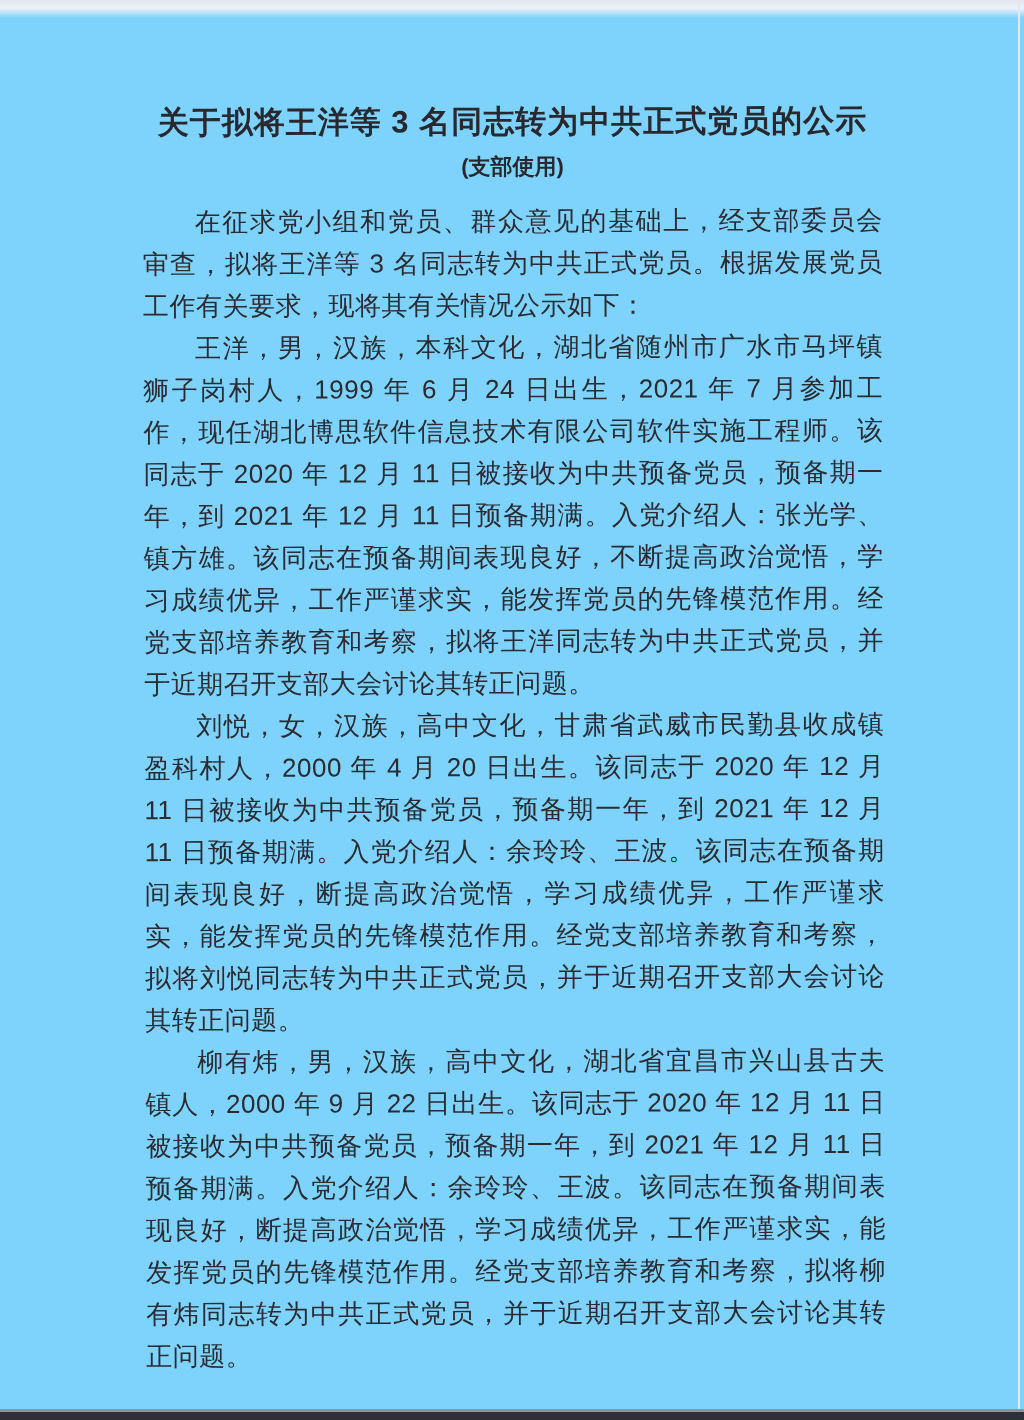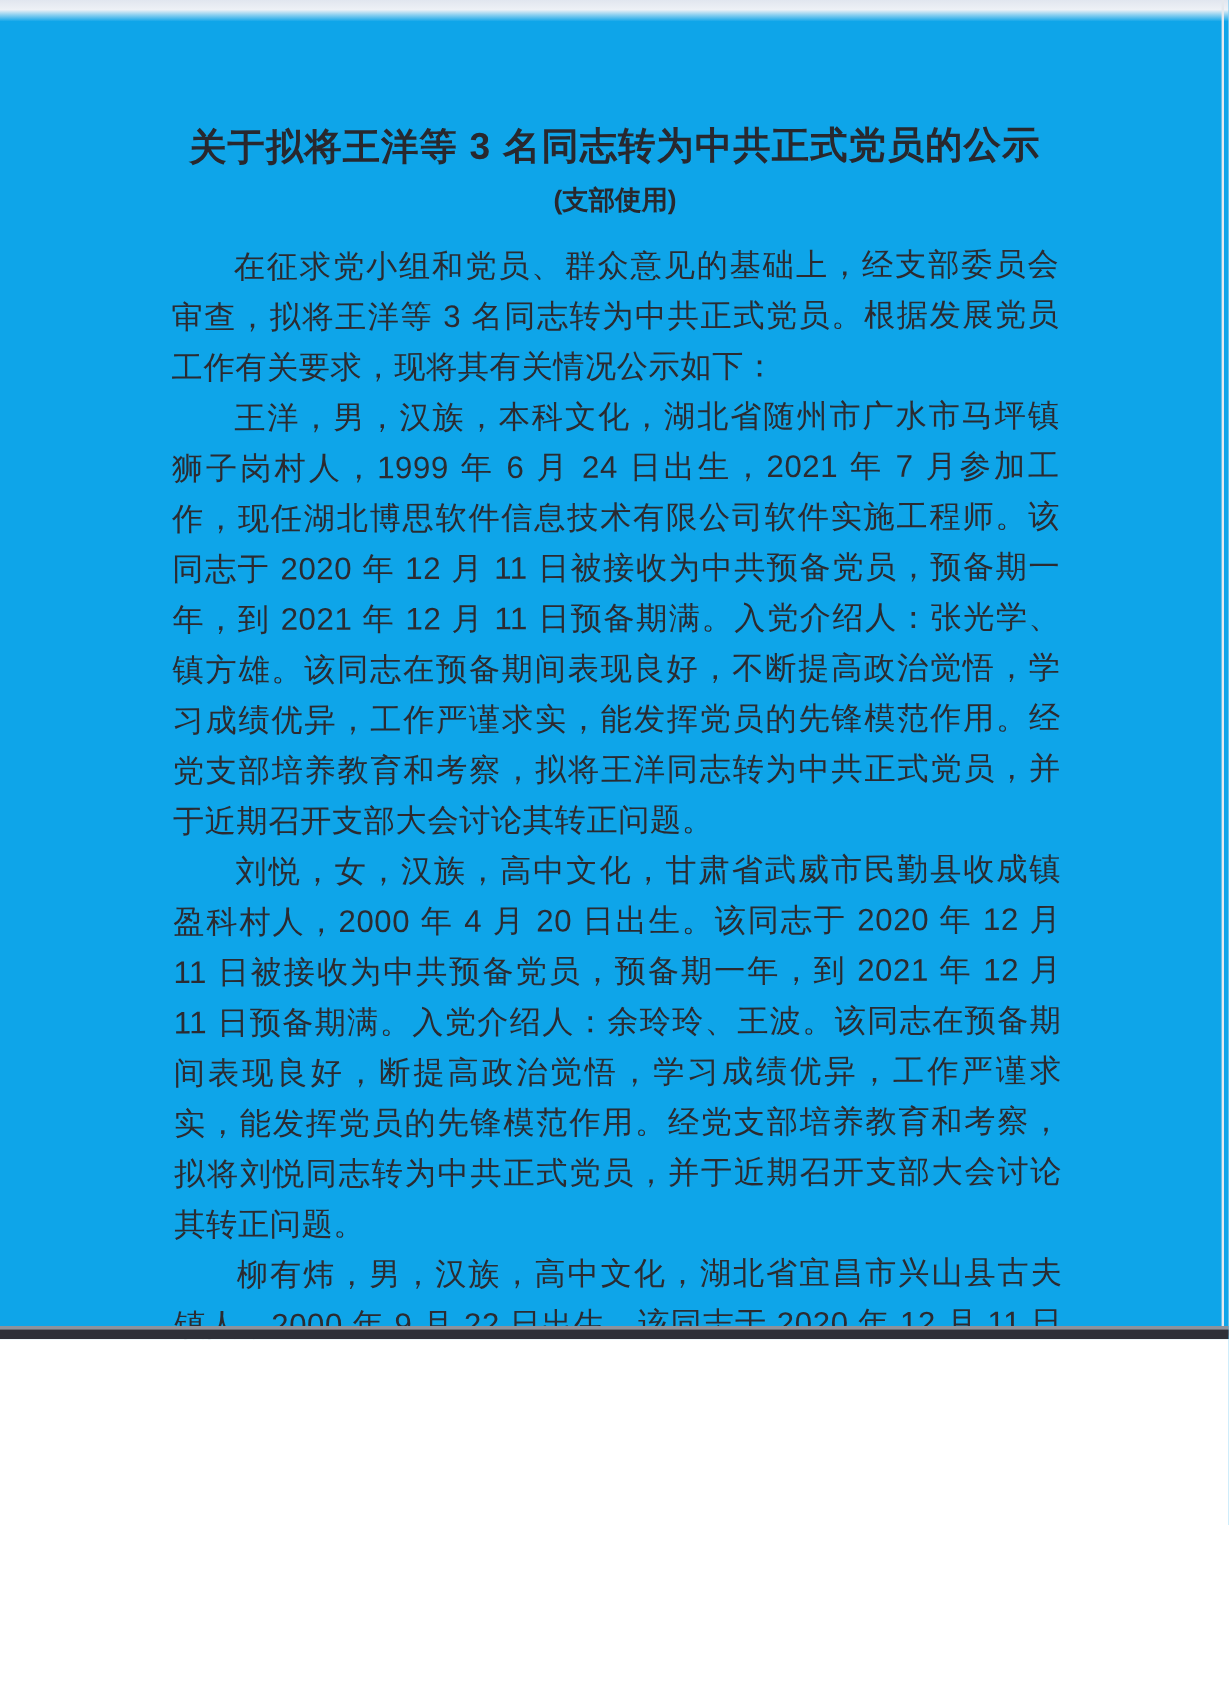--- a/index.html
+++ b/index.html
@@ -3,23 +3,23 @@
 <meta charset="utf-8">
 <style>
   html, body {
     margin: 0;
     padding: 0;
     background: #ffffff;
   }
   .scan-page {
     position: relative;
     width: 1024px;
-    height: 1116px;
+    height: 1420px;
     margin: 0 auto;
-    background: #0ea5e9;
+    background: #7dd3fc;
     overflow: hidden;
     font-family: "Liberation Sans", "DejaVu Sans", sans-serif;
     color: #2b2b31;
   }
   
   .edge-top {
     position: absolute;
     top: 0; left: 0;
     width: 100%;
     height: 18px;

